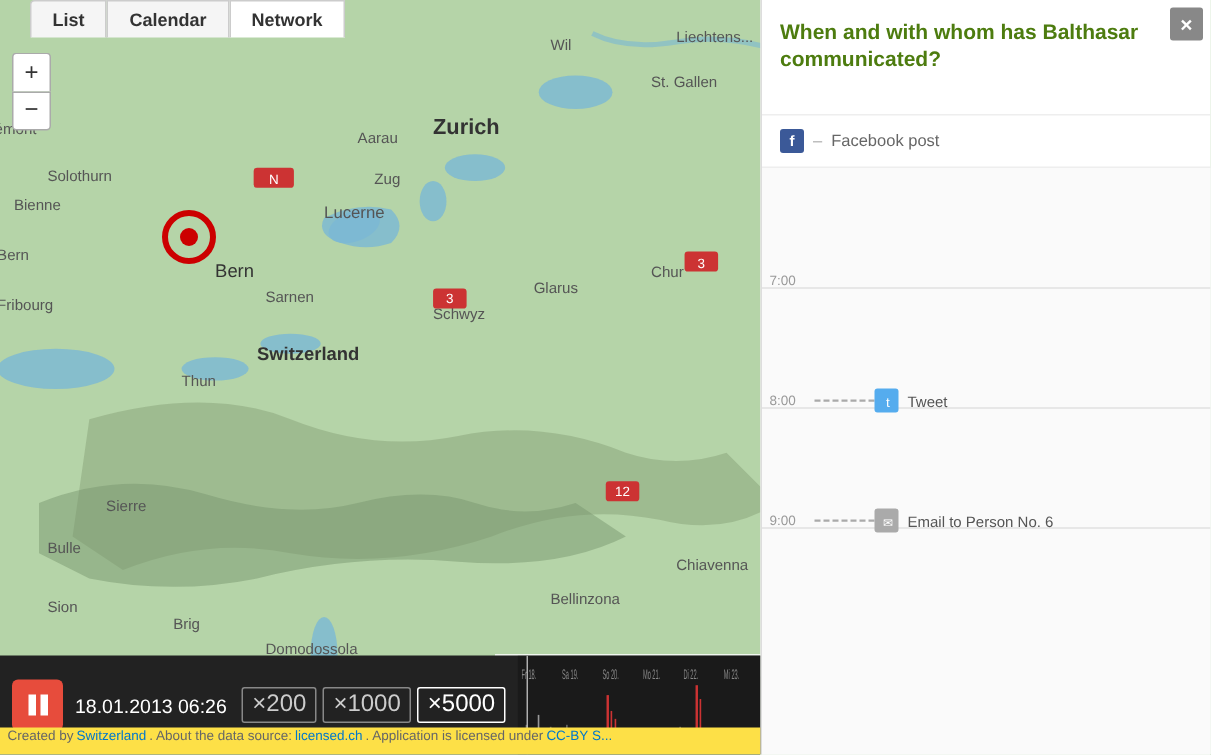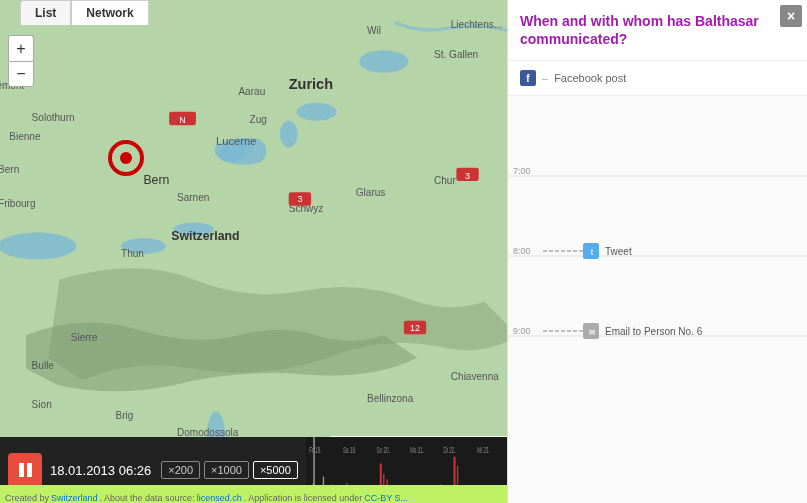--- a/index.html
+++ b/index.html
@@ -32,35 +32,35 @@
 
     
     .bottom-bar { position: absolute; bottom: 0; left: 0; right: 0; height: 66px; background: #222; display: flex; align-items: center; z-index: 20; }
     .play-btn { width: 34px; height: 34px; background: #e74c3c; border-radius: 4px; display: flex; align-items: center; justify-content: center; margin: 0 8px; cursor: pointer; flex-shrink: 0; }
     .pause-icon { display: flex; gap: 3px; }
     .pause-bar { width: 5px; height: 14px; background: #fff; }
 
     .time-display { color: #fff; font-size: 13px; margin-right: 10px; white-space: nowrap; flex-shrink: 0; }
 
     .speed-btns { display: flex; gap: 4px; margin-right: 8px; flex-shrink: 0; }
-    .speed-btn { padding: 2px 6px; border: 1px solid #888; color: #ccc; background: transparent; font-size: 11px; cursor: pointer; border-radius: 2px; }
+    .speed-btn { padding: 2px 6px; border: 1px solid #888; color: #ccc; background: transparent; font-size: 16px; cursor: pointer; border-radius: 2px; }
     .speed-btn.active { color: #fff; border-color: #fff; }
 
     
     .timeline { flex: 1; height: 100%; position: relative; overflow: hidden; }
 
     
     .right-panel { width: 300px; background: #fff; border-left: 1px solid #ddd; display: flex; flex-direction: column; position: relative; z-index: 5; }
 
     
     .close-btn { position: absolute; top: 5px; right: 5px; width: 22px; height: 22px; background: #888; border-radius: 2px; display: flex; align-items: center; justify-content: center; cursor: pointer; color: #fff; font-size: 14px; font-weight: bold; z-index: 20; }
 
     
     .panel-header { padding: 12px 30px 8px 12px; border-bottom: 1px solid #eee; }
-    .panel-title { font-size: 14px; font-weight: bold; color: #a21caf; line-height: 1.3; margin-bottom: 4px; }
+    .panel-title { font-size: 14px; font-weight: bold; color: #4d7c0f; line-height: 1.3; margin-bottom: 20px; }
     .panel-subtitle { font-size: 11px; color: #666; line-height: 1.4; }
 
     
     .share-section { padding: 6px 12px; border-bottom: 1px solid #eee; }
     .share-btn { display: flex; align-items: center; gap: 6px; color: #666; font-size: 11px; cursor: pointer; padding: 3px 0; }
     .fb-icon { width: 16px; height: 16px; background: #3b5998; border-radius: 2px; display: flex; align-items: center; justify-content: center; color: #fff; font-size: 10px; font-weight: bold; flex-shrink: 0; }
 
     
     .map-marker { position: absolute; z-index: 15; }
     .marker-outer { width: 36px; height: 36px; border: 4px solid #cc0000; border-radius: 50%; display: flex; align-items: center; justify-content: center; }
@@ -68,20 +68,21 @@
   </style>
 </head>
 <body>
 
 <div class="main-container">
 
   <div class="map-area">
 
     <div class="tab-bar">
       <div class="tab">List</div>
+      <div class="tab">Calendar</div>
       <div class="tab active">Network</div>
     </div>
 
     <div class="zoom-controls">
       <div class="zoom-btn">+</div>
       <div class="zoom-btn">−</div>
     </div>
 
     <svg class="map-svg" viewBox="0 0 507 450" preserveAspectRatio="xMidYMid slice">
 
@@ -218,21 +219,21 @@
           <text x="105" y="12" font-size="7" fill="#888" font-family="Arial">So 20.</text>
           <text x="155" y="12" font-size="7" fill="#888" font-family="Arial">Mo 21.</text>
           <text x="205" y="12" font-size="7" fill="#888" font-family="Arial">Di 22.</text>
           <text x="255" y="12" font-size="7" fill="#888" font-family="Arial">Mi 23.</text>
 
           <line x1="12" y1="0" x2="12" y2="50" stroke="#fff" stroke-width="1.5" opacity="0.8"></line>
         </svg>
       </div>
     </div>
 
-    <div style="position:absolute; bottom:0; left:0; right:0; height:18px; background:#bef264; display:flex; align-items:flex-end; padding:0 5px; font-size:9px; color:#666; z-index:25;">
+    <div style="position:absolute; bottom:0; left:0; right:0; height:18px; background:#fde047; display:flex; align-items:flex-start; padding:0 5px; font-size:9px; color:#666; z-index:25;">
       <span>Created by </span>
       <a href="#" style="color:#0077cc; text-decoration:none; margin:0 2px;">Switzerland</a>
       <span>. About the data source: </span>
       <a href="#" style="color:#0077cc; text-decoration:none; margin:0 2px;">licensed.ch</a>
       <span>. Application is licensed under </span>
       <a href="#" style="color:#0077cc; text-decoration:none; margin:0 2px;">CC-BY S...</a>
     </div>
 
   </div>
 

